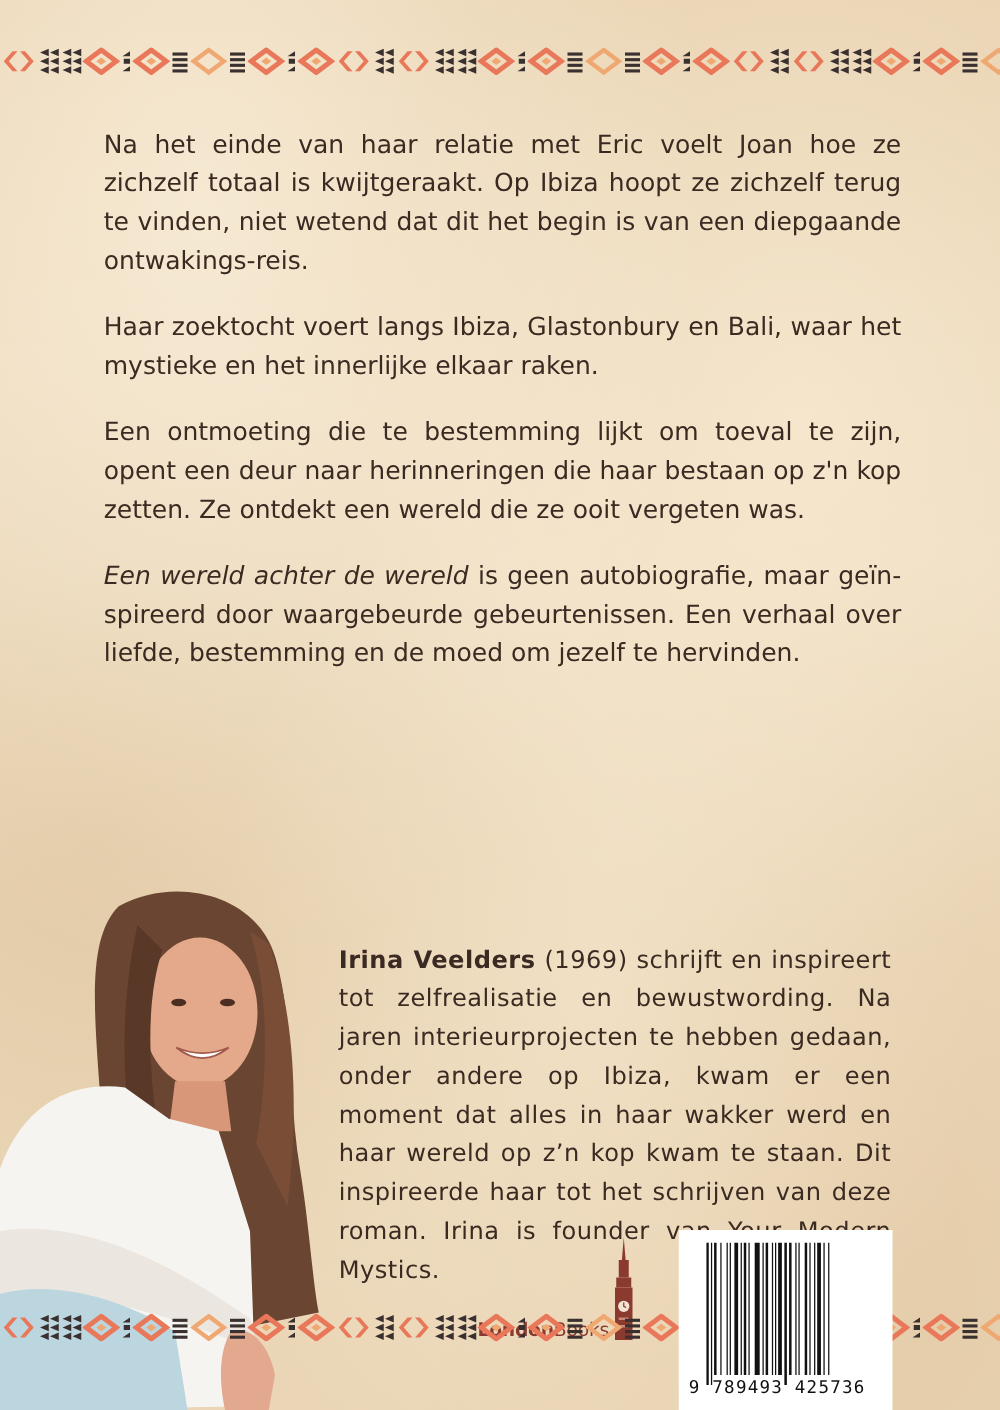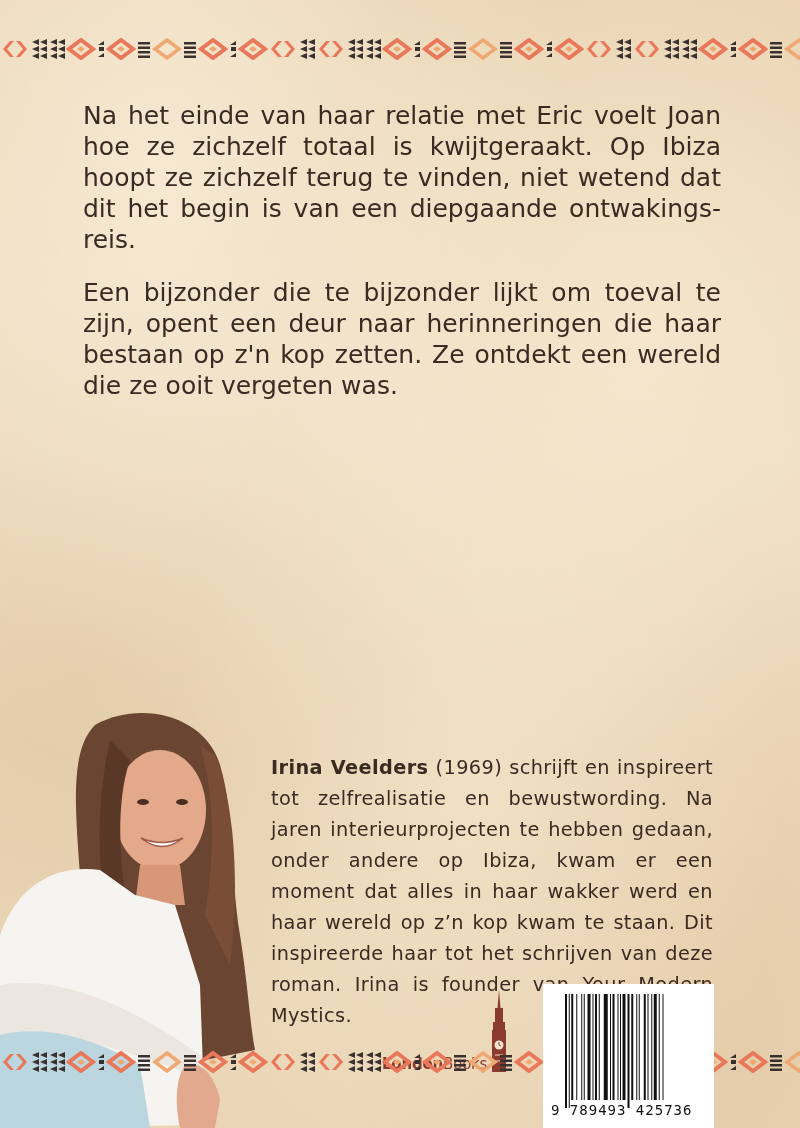--- a/index.html
+++ b/index.html
@@ -20,21 +20,21 @@
       position: absolute; left: 0; width: 800px; height: 24px;
       display: flex; align-items: center; gap: 0; overflow: hidden;
     }
     .border-strip.top { top: 37px; }
     .border-strip.bottom { top: 1050px; }
     .motif { display: inline-flex; align-items: center; height: 24px; flex: none; }
     .motif svg { display: block; }
 
     .blurb {
       position: absolute; left: 83px; top: 100px; width: 638px;
-      font-size: 25px; line-height: 31px; color: #3b2a22;
+      font-size: 20px; line-height: 31px; color: #3b2a22;
     }
     .blurb p { margin: 0 0 22px 0; text-align: justify; }
     .blurb p.last-left { text-align-last: left; }
     .blurb em { font-style: italic; }
     .quote { color: #7a2a22; font-style: italic; }
 
     .author-photo {
       position: absolute; left: 0; top: 705px; width: 270px; height: 423px;
     }
     .author-bio {
@@ -291,21 +291,23 @@
     </span>
     <span class="motif">
       <svg width="30" height="22" viewBox="0 0 30 22">
         <path d="M15 2 L27 11 L15 20 L3 11 Z" fill="none" stroke="#f0a872" stroke-width="3.5"></path>
       </svg>
     </span>
   </div>
 
 <div class="blurb">
   <p class="last-left">Na het einde van haar relatie met Eric voelt Joan hoe ze zichzelf totaal is kwijtgeraakt. Op Ibiza hoopt ze zichzelf terug te vinden, niet wetend dat dit het begin is van een diepgaande ontwakings-reis.</p>
-  <p class="last-left">Een bijzonder die te bijzonder lijkt om toeval te zijn, opent een deur naar herinneringen die haar bestaan op z'n kop zetten. Ze ontdekt een wereld die ze ooit vergeten was.</p>
+  <p class="last-left">Haar zoektocht voert langs Ibiza, Glastonbury en Bali, waar het mystieke en het innerlijke elkaar raken.</p>
+  <p class="last-left">Een ontmoeting die te bestemming lijkt om toeval te zijn, opent een deur naar herinneringen die haar bestaan op z'n kop zetten. Ze ontdekt een wereld die ze ooit vergeten was.</p>
+  <p class="last-left"><em>Een wereld achter de wereld</em><span> is geen autobiografie, maar geïn-spireerd door waargebeurde gebeurtenissen. Een verhaal over liefde, bestemming en de moed om jezelf te hervinden.</span></p>
 </div>
 
 <div class="author-photo">
   <svg width="270" height="423" viewBox="0 0 270 423" xmlns="http://www.w3.org/2000/svg">
 
     <path d="M95 20 C140 -5 205 10 220 60 C235 110 230 170 240 230 C248 280 250 320 255 345 L180 360 L110 330 L80 170 C75 100 70 45 95 20 Z" fill="#6a4532"></path>
 
     <ellipse cx="160" cy="105" rx="46" ry="60" fill="#e4a98a"></ellipse>
 
     <path d="M110 35 C100 80 95 140 105 200 L125 190 C118 140 118 90 130 55 Z" fill="#5a3828"></path>

